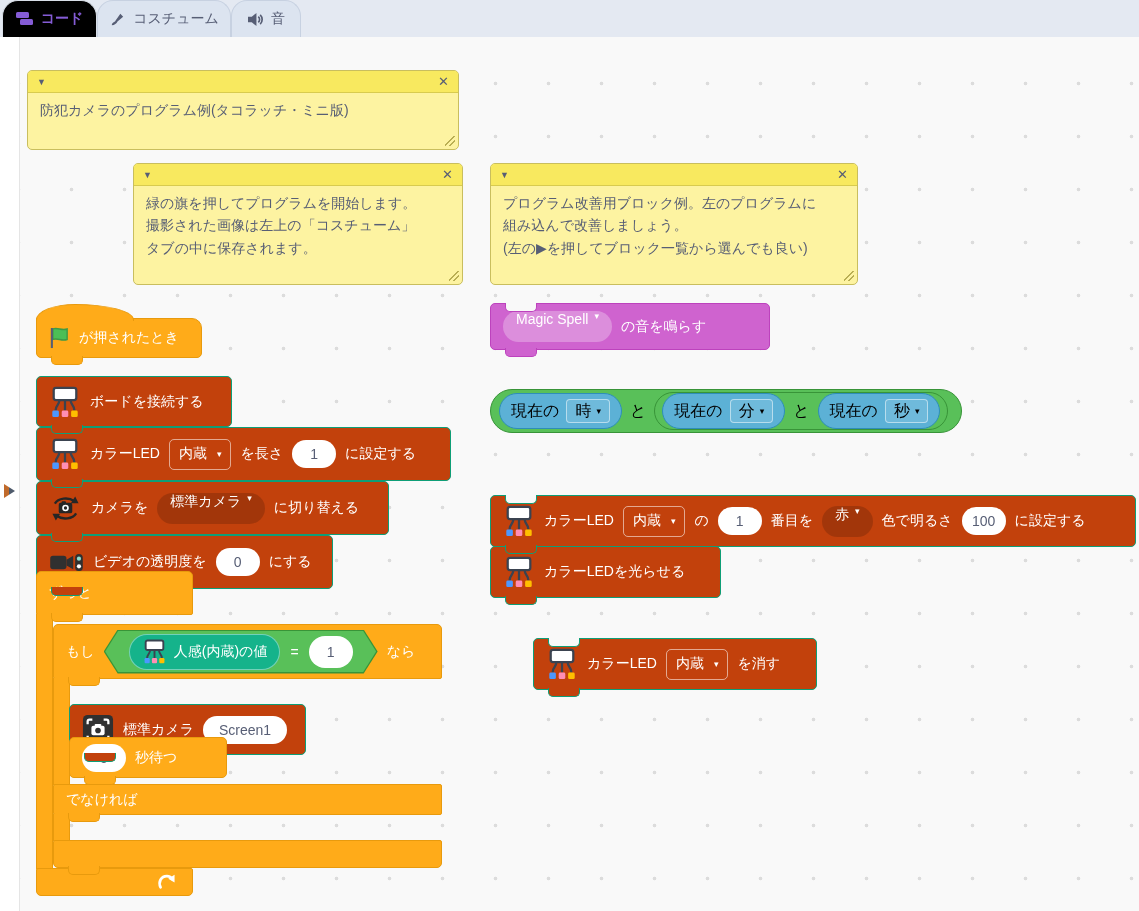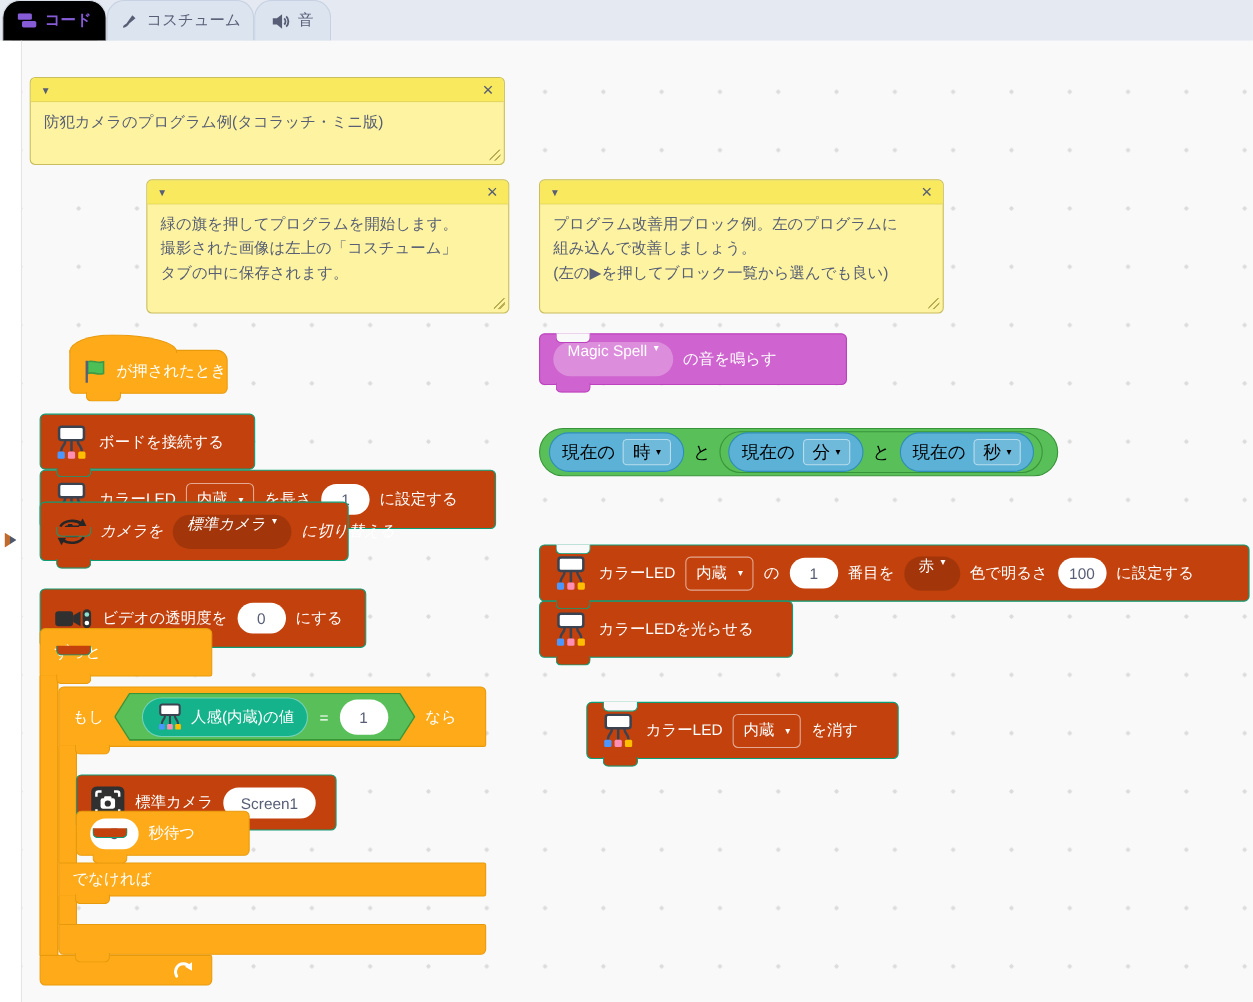--- a/index.html
+++ b/index.html
@@ -145,21 +145,21 @@
   <div class="comment" style="left:490px;top:163px;width:368px;height:122px;">
     <div class="cbar">
       <span class="tri">▼</span>
       <span class="x">✕</span>
     </div>
     <div class="cbody">プログラム改善用ブロック例。左のプログラムに
 組み込んで改善しましょう。
 (左の▶を押してブロック一覧から選んでも良い)</div>
   </div>
 
-  <div class="blk orange hat bump" style="left:36px;top:318px;width:144px;height:40px;margin-left:27px;">
+  <div class="blk orange hat bump" style="left:36px;top:318px;width:166px;height:40px;">
     <span class="icon">
       <svg width="21" height="23" viewBox="0 0 22 24">
           <path d="M4 2 C9 0 13 4 19 2 L19 13 C13 15 9 11 4 13 Z" fill="#4CBF56" stroke="#3E9A46" stroke-width="1.5"></path>
           <line x1="3" y1="1" x2="3" y2="22" stroke="#575E75" stroke-width="2.2"></line>
         </svg>
     </span>
     <span class="lbl">が押されたとき</span>
   </div>
 
   <div class="blk green bump" style="left:36px;top:358px;width:196px;height:51px;">
@@ -192,21 +192,21 @@
     <span class="lbl">カラーLED</span>
     <span class="dd-rect">
       <span>内蔵</span>
       <span class="dd-arrow">▾</span>
     </span>
     <span class="lbl">を長さ</span>
     <span class="oval">1</span>
     <span class="lbl">に設定する</span>
   </div>
 
-  <div class="blk green bump" style="left:36px;top:438px;width:281px;height:54px;font-style:italic;">
+  <div class="blk green bump" style="left:36px;top:463px;width:353px;height:54px;">
     <span class="icon">
       <svg width="33" height="29" viewBox="0 0 34 30">
           <path d="M6 10 A 12 8.5 0 0 1 26 7.5" stroke="#262626" stroke-width="2.4" fill="none"></path>
           <polygon points="27,2.5 30.5,9.5 22.5,9.5" fill="#262626"></polygon>
           <path d="M28 20 A 12 8.5 0 0 1 8 22.5" stroke="#262626" stroke-width="2.4" fill="none"></path>
           <polygon points="7,27.5 3.5,20.5 11.5,20.5" fill="#262626"></polygon>
           <rect x="13" y="7.5" width="4.5" height="3" rx="1" fill="#262626"></rect>
           <rect x="10" y="9" width="14" height="11" rx="2" fill="#262626"></rect>
           <circle cx="17" cy="14.5" r="3.4" fill="#fff"></circle>
           <circle cx="17" cy="14.5" r="1.7" fill="#262626"></circle>

